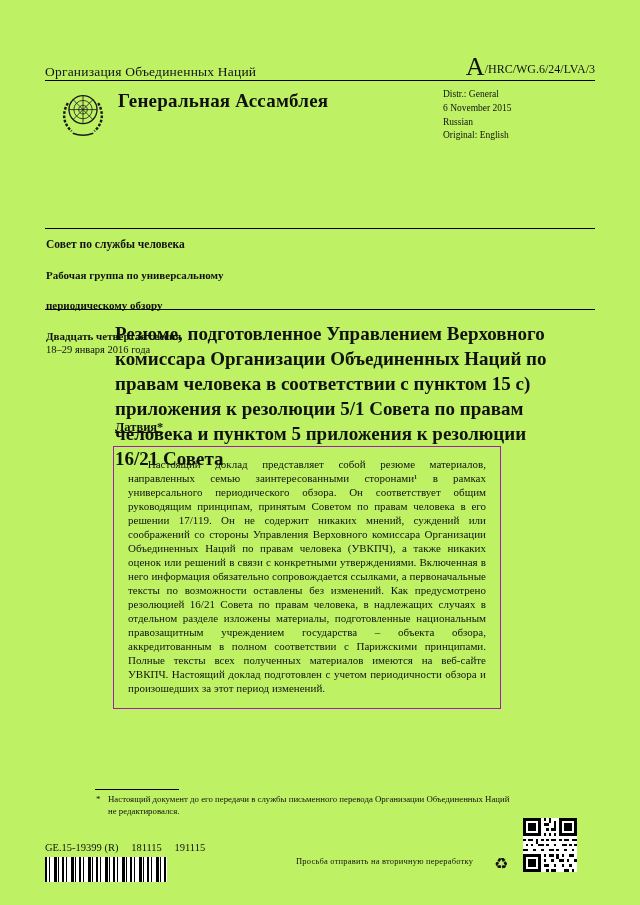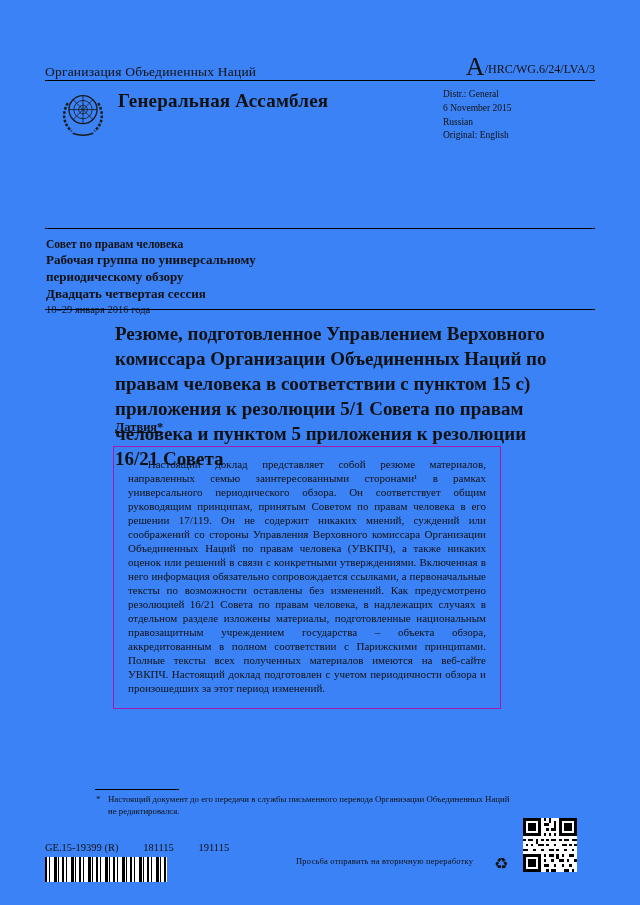--- a/index.html
+++ b/index.html
@@ -3,21 +3,21 @@
 <meta charset="utf-8">
 <style>
   * { margin: 0; padding: 0; box-sizing: border-box; }
   html, body { background: #ffffff; }
   body { font-family: "Liberation Serif", "DejaVu Serif", serif; color: #111; }
   .page {
     position: relative;
     width: 640px;
     height: 905px;
     margin: 0 auto;
-    background: #3b82f6;
+    background: #bef264;
     overflow: hidden;
   }
   
   .org-row {
     position: absolute;
     top: 54px; left: 45px; right: 45px;
     display: flex;
     justify-content: space-between;
     align-items: flex-end;
   }
@@ -54,21 +54,21 @@
     position: absolute;
     top: 228px; left: 45px; right: 45px;
     border-top: 1px solid #000;
   }
   .session-block {
     position: absolute;
     top: 237px; left: 46px;
     line-height: 1.3;
   }
   .session-block .b1 { font-size: 11.5px; font-weight: bold; }
-  .session-block .b2 { font-size: 13px; font-weight: bold; }
+  .session-block .b2 { font-size: 11px; font-weight: bold; margin-top: 16px; }
   .session-block .b3 { font-size: 10.5px; font-weight: normal; }
   .rule-3 {
     position: absolute;
     top: 309px; left: 45px; right: 45px;
     border-top: 1px solid #000;
   }
   
   .main-title {
     position: absolute;
     top: 321px; left: 115px;
@@ -117,21 +117,21 @@
     position: absolute;
     left: 0; top: 0;
   }
   
   .ge-line {
     position: absolute;
     top: 842px; left: 45px;
     font-size: 10.5px;
     white-space: nowrap;
   }
-  .ge-line .code { margin-left: 22px; }
+  .ge-line .code { margin-left: 10px; }
   .barcode {
     position: absolute;
     top: 857px; left: 45px;
     width: 122px; height: 25px;
     background: repeating-linear-gradient(
       90deg,
       #000 0px, #000 2px,
       #fff 2px, #fff 4px,
       #000 4px, #000 5px,
       #fff 5px, #fff 9px,
@@ -187,21 +187,21 @@
   <div class="masthead-title">Генеральная Ассамблея</div>
   <div class="distr-block">
     <div>Distr.: General</div>
     <div>6 November 2015</div>
     <div>Russian</div>
     <div>Original: English</div>
   </div>
 
   <div class="rule-2"></div>
   <div class="session-block">
-    <div class="b1">Совет по правам человека</div>
+    <div class="b1">Совет по службы человека</div>
     <div class="b2">Рабочая группа по универсальному</div>
     <div class="b2">периодическому обзору</div>
     <div class="b2">Двадцать четвертая сессия</div>
     <div class="b3">18–29 января 2016 года</div>
   </div>
   <div class="rule-3"></div>
 
   <div class="main-title">Резюме, подготовленное Управлением Верховного комиссара Организации Объединенных Наций по правам человека в соответствии с пунктом 15 c) приложения к резолюции 5/1 Совета по правам человека и пунктом 5 приложения к резолюции 16/21 Совета</div>
   <div class="country">Латвия*</div>
 

